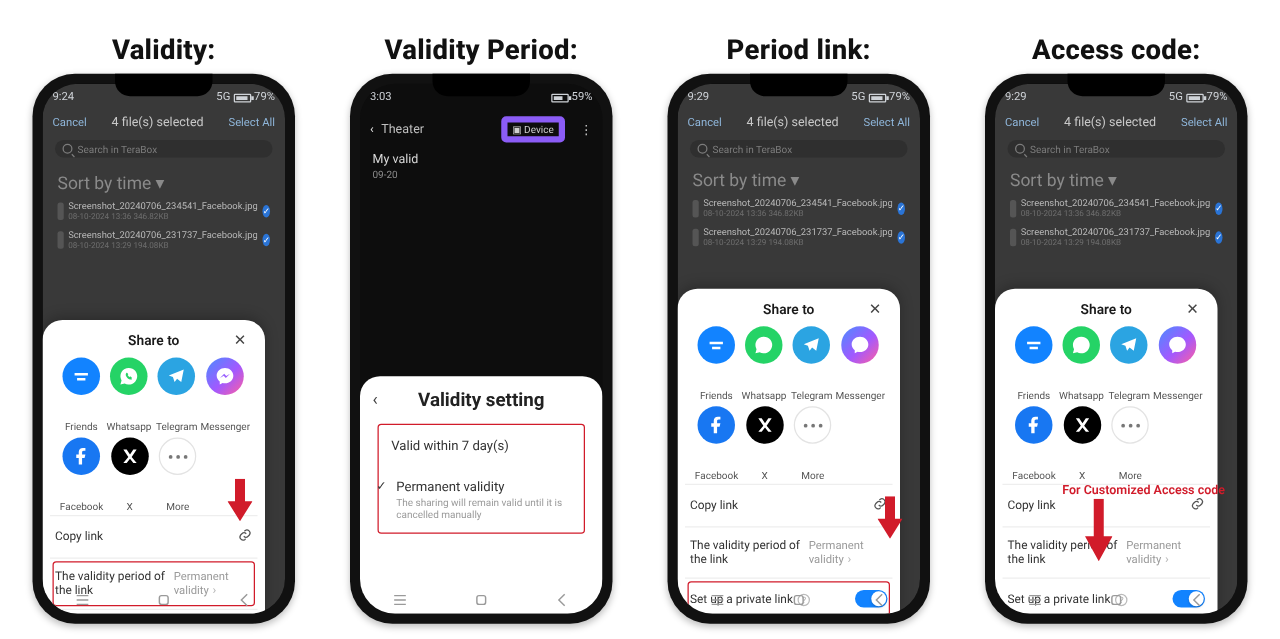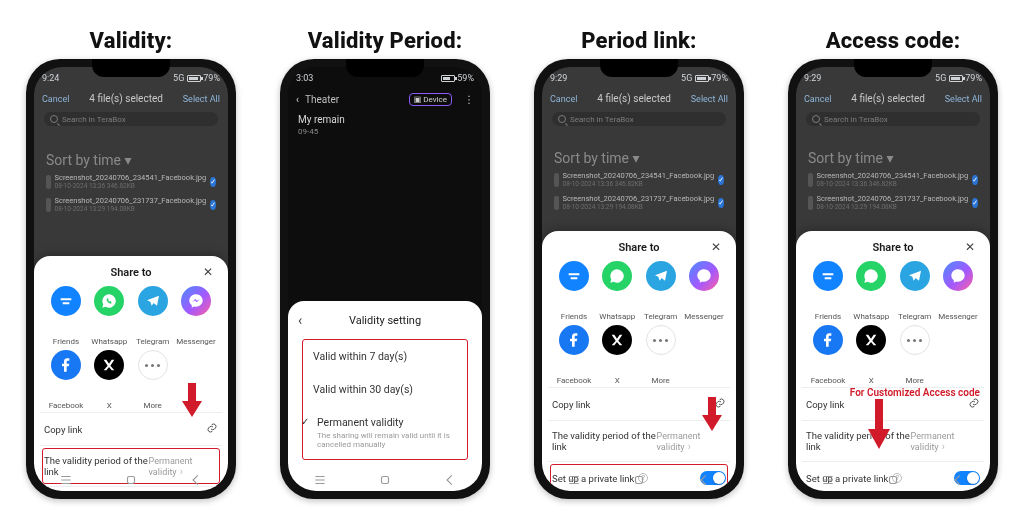--- a/index.html
+++ b/index.html
@@ -28,67 +28,67 @@
   .status .r{display:flex;gap:3px;align-items:center}
   .bat{display:inline-flex;align-items:center;gap:2px}
   .bat-ic{width:14px;height:7px;border:1px solid #cfd3d8;border-radius:1px;position:relative}
   .bat-ic:after{content:"";position:absolute;right:-3px;top:1px;width:2px;height:3px;background:#cfd3d8}
   .bat-fill{position:absolute;left:1px;top:1px;bottom:1px;width:70%;background:#cfd3d8}
   
   .bg-dim{position:absolute;inset:0;background:#3a3a3a;opacity:.98}
   .picker{position:relative;padding:2px 6px;color:var(--dimText);font-size:9px}
   .picker .top{display:flex;justify-content:space-between;align-items:center;padding:4px 2px;color:#8fb6da}
   .picker .top .mid{color:#c8c8c8;font-size:10px}
-  .search{height:14px;background:#2f2f2f;border-radius:8px;margin:4px 4px 24px;display:flex;align-items:center;gap:4px;padding:0 6px;color:#7c7c7c;font-size:8px}
+  .search{height:14px;background:#2f2f2f;border-radius:8px;margin:4px 4px 10px;display:flex;align-items:center;gap:4px;padding:0 6px;color:#7c7c7c;font-size:8px}
   .glass{width:8px;height:8px;border:1px solid #7c7c7c;border-radius:50%;position:relative}
   .glass:after{content:"";position:absolute;right:-3px;bottom:-3px;width:3px;height:1px;background:#7c7c7c;transform:rotate(45deg)}
   .sort{font-size:14px;padding:0 6px 2px;color:#8a8a8a}
   .sort:after{content:" ▾"}
   .frow{display:flex;align-items:center;gap:4px;padding:3px 6px}
   .fthumb{width:14px;height:14px;background:#555;border-radius:2px}
   .fmeta{flex:1}
   .fname{font-size:7.5px;color:#b8b8b8;white-space:nowrap;overflow:hidden;text-overflow:ellipsis}
   .finfo{font-size:6.5px;color:#6e6e6e}
   .fcheck{width:10px;height:10px;border-radius:50%;background:#2a74d6;display:flex;align-items:center;justify-content:center;color:#fff;font-size:7px}
   
   .theater{position:relative;color:#bfbfbf;font-size:10px}
   .theater .hdr{display:flex;align-items:center;gap:6px;padding:6px 8px}
   .theater .hdr .back{color:#dcdcdc}
-  .theater .pill{margin-left:auto;font-size:8px;border:1px solid #8b5cf6;border-radius:4px;padding:1px 4px;color:#cfcfcf}
+  .theater .pill{margin-left:auto;font-size:8px;border:5px solid #8b5cf6;border-radius:4px;padding:1px 4px;color:#cfcfcf}
   .theater .section{padding:2px 10px;font-size:10px;color:#d8d8d8}
   .theater .date{padding:0 10px;font-size:8px;color:#8a8a8a}
   .thumbs{display:flex;gap:6px;padding:6px 10px}
   .vthumb{width:80px;height:50px;background:#222;border-radius:4px;position:relative;overflow:hidden}
   .vthumb .b{position:absolute;left:3px;bottom:3px;font-size:7px;color:#fff;background:rgba(0,0,0,.5);padding:0 2px;border-radius:2px}
   .vthumb .img1{position:absolute;inset:0;background:linear-gradient(120deg,#6b6b6b 0 40%,#3a3a3a 40% 60%,#888 60% 100%)}
   .vthumb .img2{position:absolute;inset:0;background:radial-gradient(circle at 50% 40%,#7a7a7a 0 25%,#2a2a2a 26% 100%)}
   .vcap{padding:2px 10px;font-size:7.5px;color:#b0b0b0;display:flex;gap:10px}
   .vcap span{width:80px}
   
-  .sheet{position:absolute;left:0;right:0;bottom:0;background:var(--sheet);border-top-left-radius:var(--sheetR);border-top-right-radius:var(--sheetR);padding:6px 8px 4px;z-index:4;box-shadow:0 -2px 10px rgba(0,0,0,.25)}
+  .sheet{position:absolute;left:0;right:16px;bottom:0;background:var(--sheet);border-top-left-radius:var(--sheetR);border-top-right-radius:var(--sheetR);padding:6px 8px 4px;z-index:4;box-shadow:0 -2px 10px rgba(0,0,0,.25)}
   .sheet .hdr{display:flex;align-items:center;justify-content:center;position:relative;height:20px}
   .sheet .hdr .title{font-size:11px;font-weight:600;color:var(--ink)}
   .close{position:absolute;right:4px;top:2px;width:16px;height:16px;display:flex;align-items:center;justify-content:center;color:#444;font-size:12px;cursor:pointer}
   .apps{display:flex;justify-content:space-between;padding:4px 4px 0}
   .app{display:flex;flex-direction:column;align-items:center;gap:21px;width:40px}
   .ic{width:30px;height:30px;border-radius:50%;display:flex;align-items:center;justify-content:center;color:#fff}
   .ic svg{width:16px;height:16px;fill:#fff}
   .ic.friends{background:var(--blue)}
   .ic.wa{background:var(--green)}
   .ic.tg{background:var(--tg)}
   .ic.fm{background:linear-gradient(135deg,#4a8cff 0%,#a259ff 55%,#ff5ea0 100%)}
   .ic.fb{background:var(--fb)}
   .ic.x{background:#000}
   .ic.more{background:#fff;border:1px solid #e3e3e3;color:#666}
   .ic.more .dots{display:flex;gap:3px}
   .ic.more .dots i{width:3px;height:3px;border-radius:50%;background:#777}
   .app .lbl{font-size:8px;color:#555}
   .line{border-top:1px solid #eee;margin:2px -2px}
   .optrow{display:flex;align-items:center;justify-content:space-between;padding:7px 2px;font-size:9.5px;color:#333}
-  .optrow .lhs{display:flex;align-items:flex-start;gap:4px}
+  .optrow .lhs{display:flex;align-items:flex-end;gap:4px}
   .hint{width:10px;height:10px;border:1px solid #bbb;border-radius:50%;display:inline-flex;align-items:center;justify-content:center;color:#aaa;font-size:7px}
   .linkic{width:12px;height:12px}
   .chev{color:#bbb;font-size:10px;margin-left:3px}
   .muted{color:var(--muted);font-size:9px}
   .toggle{width:26px;height:14px;border-radius:10px;background:#d7d7d7;position:relative}
   .toggle .knob{position:absolute;top:1px;left:1px;width:12px;height:12px;border-radius:50%;background:#fff;box-shadow:0 1px 2px rgba(0,0,0,.2)}
   .toggle.on{background:var(--blue)}
   .toggle.on .knob{left:13px}
   .hl{outline:1.5px solid var(--red);outline-offset:-1px;border-radius:3px}
   .arrow-down{position:absolute;width:20px;height:34px;z-index:7}
@@ -294,32 +294,31 @@
               </span>
           </div>
 
           <div class="theater">
             <div class="hdr">
               <span class="back">‹</span>
               <span>Theater</span>
               <span class="pill">▣ <span>Device</span></span>
               <span style="margin-left:6px;color:#cfcfcf">⋮</span>
             </div>
-            <div class="section">My remain</div>
-            <div class="date">09-45</div>
+            <div class="section">My valid</div>
+            <div class="date">09-20</div>
           </div>
 
           <div class="vpanel" style="height:190px">
             <div class="hdr2">
               <span class="back2">‹</span>
-              <span style="font-size:11px;font-weight:400;color:#222">Validity setting</span>
+              <span style="font-size:15px;font-weight:700;color:#222">Validity setting</span>
             </div>
             <div class="vlist">
               <div class="vitem">Valid within 7 day(s)</div>
-              <div class="vitem">Valid within 30 day(s)</div>
               <div class="vitem small perm">
                 <span class="chk">✓</span>
                 <div>Permanent validity</div>
                 <div class="sub">The sharing will remain valid until it is cancelled manually</div>
               </div>
             </div>
           </div>
 
           <div class="nav">
             <svg viewBox="0 0 24 24">

